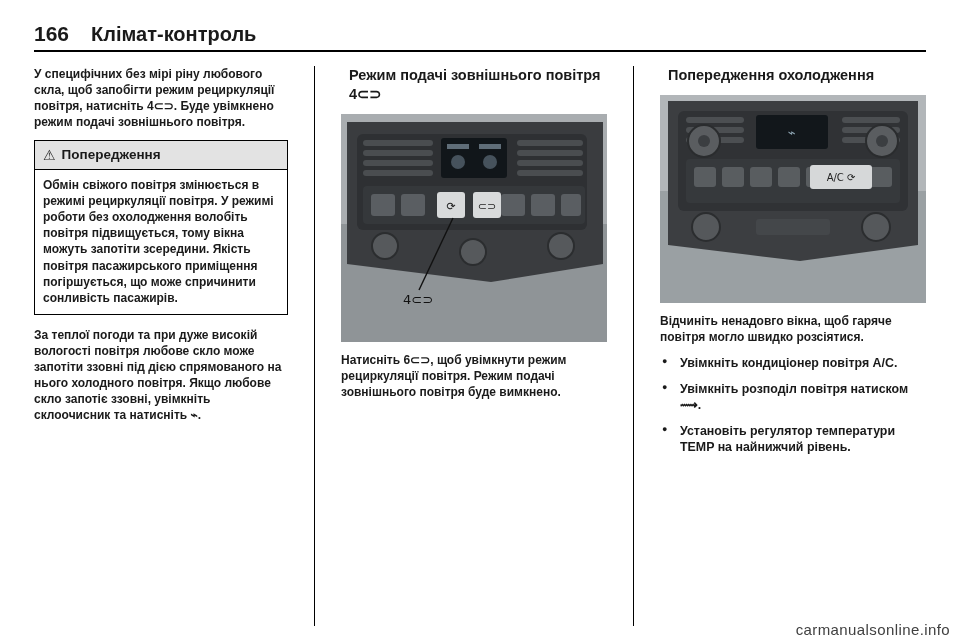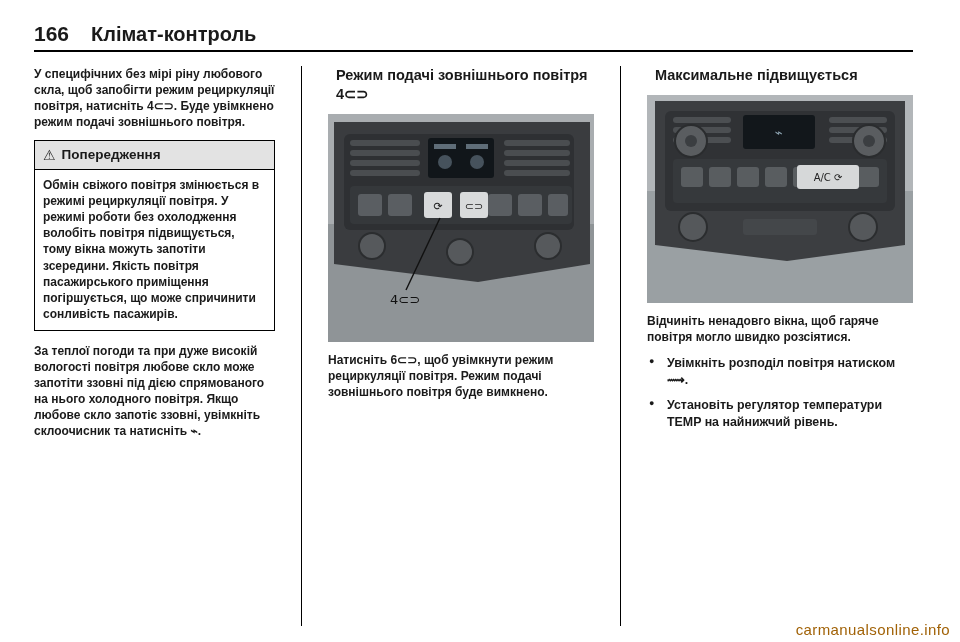--- a/index.html
+++ b/index.html
@@ -14,21 +14,21 @@
     color: #1a1a1a;
     overflow: hidden;
     position: relative;
   }
   .page {
     position: absolute;
     left: 0; top: 0;
     width: 960px;
     height: 642px;
     box-sizing: border-box;
-    padding: 22px 47px 0 34px;
+    padding: 22px 34px 0 34px;
   }
   
   .header {
     display: flex;
     align-items: baseline;
     border-bottom: 2px solid #000;
     padding-bottom: 4px;
     margin-bottom: 14px;
   }
   .header .pagenum {
@@ -126,21 +126,21 @@
     border: 0;
     margin: 2px 0 10px 0;
     display: block;
   }
   .watermark {
     position: absolute;
     right: 10px;
     bottom: 4px;
     font-family: "Liberation Sans", sans-serif;
     font-size: 15px;
-    color: #a16207;
+    color: #404040;
     letter-spacing: 0.4px;
   }
   .sym { font-family: "DejaVu Sans", sans-serif; font-weight: normal; }
 </style>
 </head>
 <body>
 
 <div class="page">
 
   <div class="header">
@@ -213,21 +213,21 @@
         <circle cx="220" cy="132" r="13" fill="#56595c" stroke="#2b2d2f" stroke-width="2"></circle>
 
         <line x1="112" y1="104" x2="78" y2="176" stroke="#111" stroke-width="1.4"></line>
         <text x="62" y="190" font-family="DejaVu Sans" font-size="13" fill="#111">4⊂⊃</text>
       </svg>
 
       <p>Натисніть 6⊂⊃, щоб увімкнути режим рециркуляції повітря. Режим подачі зовнішнього повітря буде вимкнено.</p>
     </div>
 
     <div class="col right">
-      <h2 class="sec">Максимальне підвищується</h2>
+      <h2 class="sec">Попередження охолодження</h2>
 
       <svg class="figure" viewBox="0 0 266 208" width="266" height="208" xmlns="http://www.w3.org/2000/svg">
         <rect x="0" y="0" width="266" height="208" fill="#c3c6c8"></rect>
         <rect x="0" y="0" width="266" height="96" fill="#b2b6b9"></rect>
         <rect x="0" y="96" width="266" height="112" fill="#9aa0a3"></rect>
         <path d="M8 6 L258 6 L258 150 L140 166 L8 150 Z" fill="#3c3e41"></path>
         <rect x="18" y="16" width="230" height="100" rx="6" fill="#303235"></rect>
 
         <g fill="#4c4f52">
           <rect x="26" y="22" width="58" height="6" rx="3"></rect>
@@ -260,20 +260,21 @@
         <text x="181" y="86" font-family="DejaVu Sans" font-size="10" fill="#222" text-anchor="middle">A/C  ⟳</text>
 
         <circle cx="46" cy="132" r="14" fill="#55585b" stroke="#2b2d2f" stroke-width="2"></circle>
         <circle cx="216" cy="132" r="14" fill="#55585b" stroke="#2b2d2f" stroke-width="2"></circle>
         <rect x="96" y="124" width="74" height="16" rx="3" fill="#44474a"></rect>
       </svg>
 
       <p>Відчиніть ненадовго вікна, щоб гаряче повітря могло швидко розсіятися.</p>
 
       <ul class="bullets">
+        <li>Увімкніть кондиціонер повітря A/C.</li>
         <li>Увімкніть розподіл повітря натиском ⟿.</li>
         <li>Установіть регулятор температури TEMP на найнижчий рівень.</li>
       </ul>
     </div>
 
   </div>
 
   <div class="watermark">carmanualsonline.info</div>
 </div>
 

